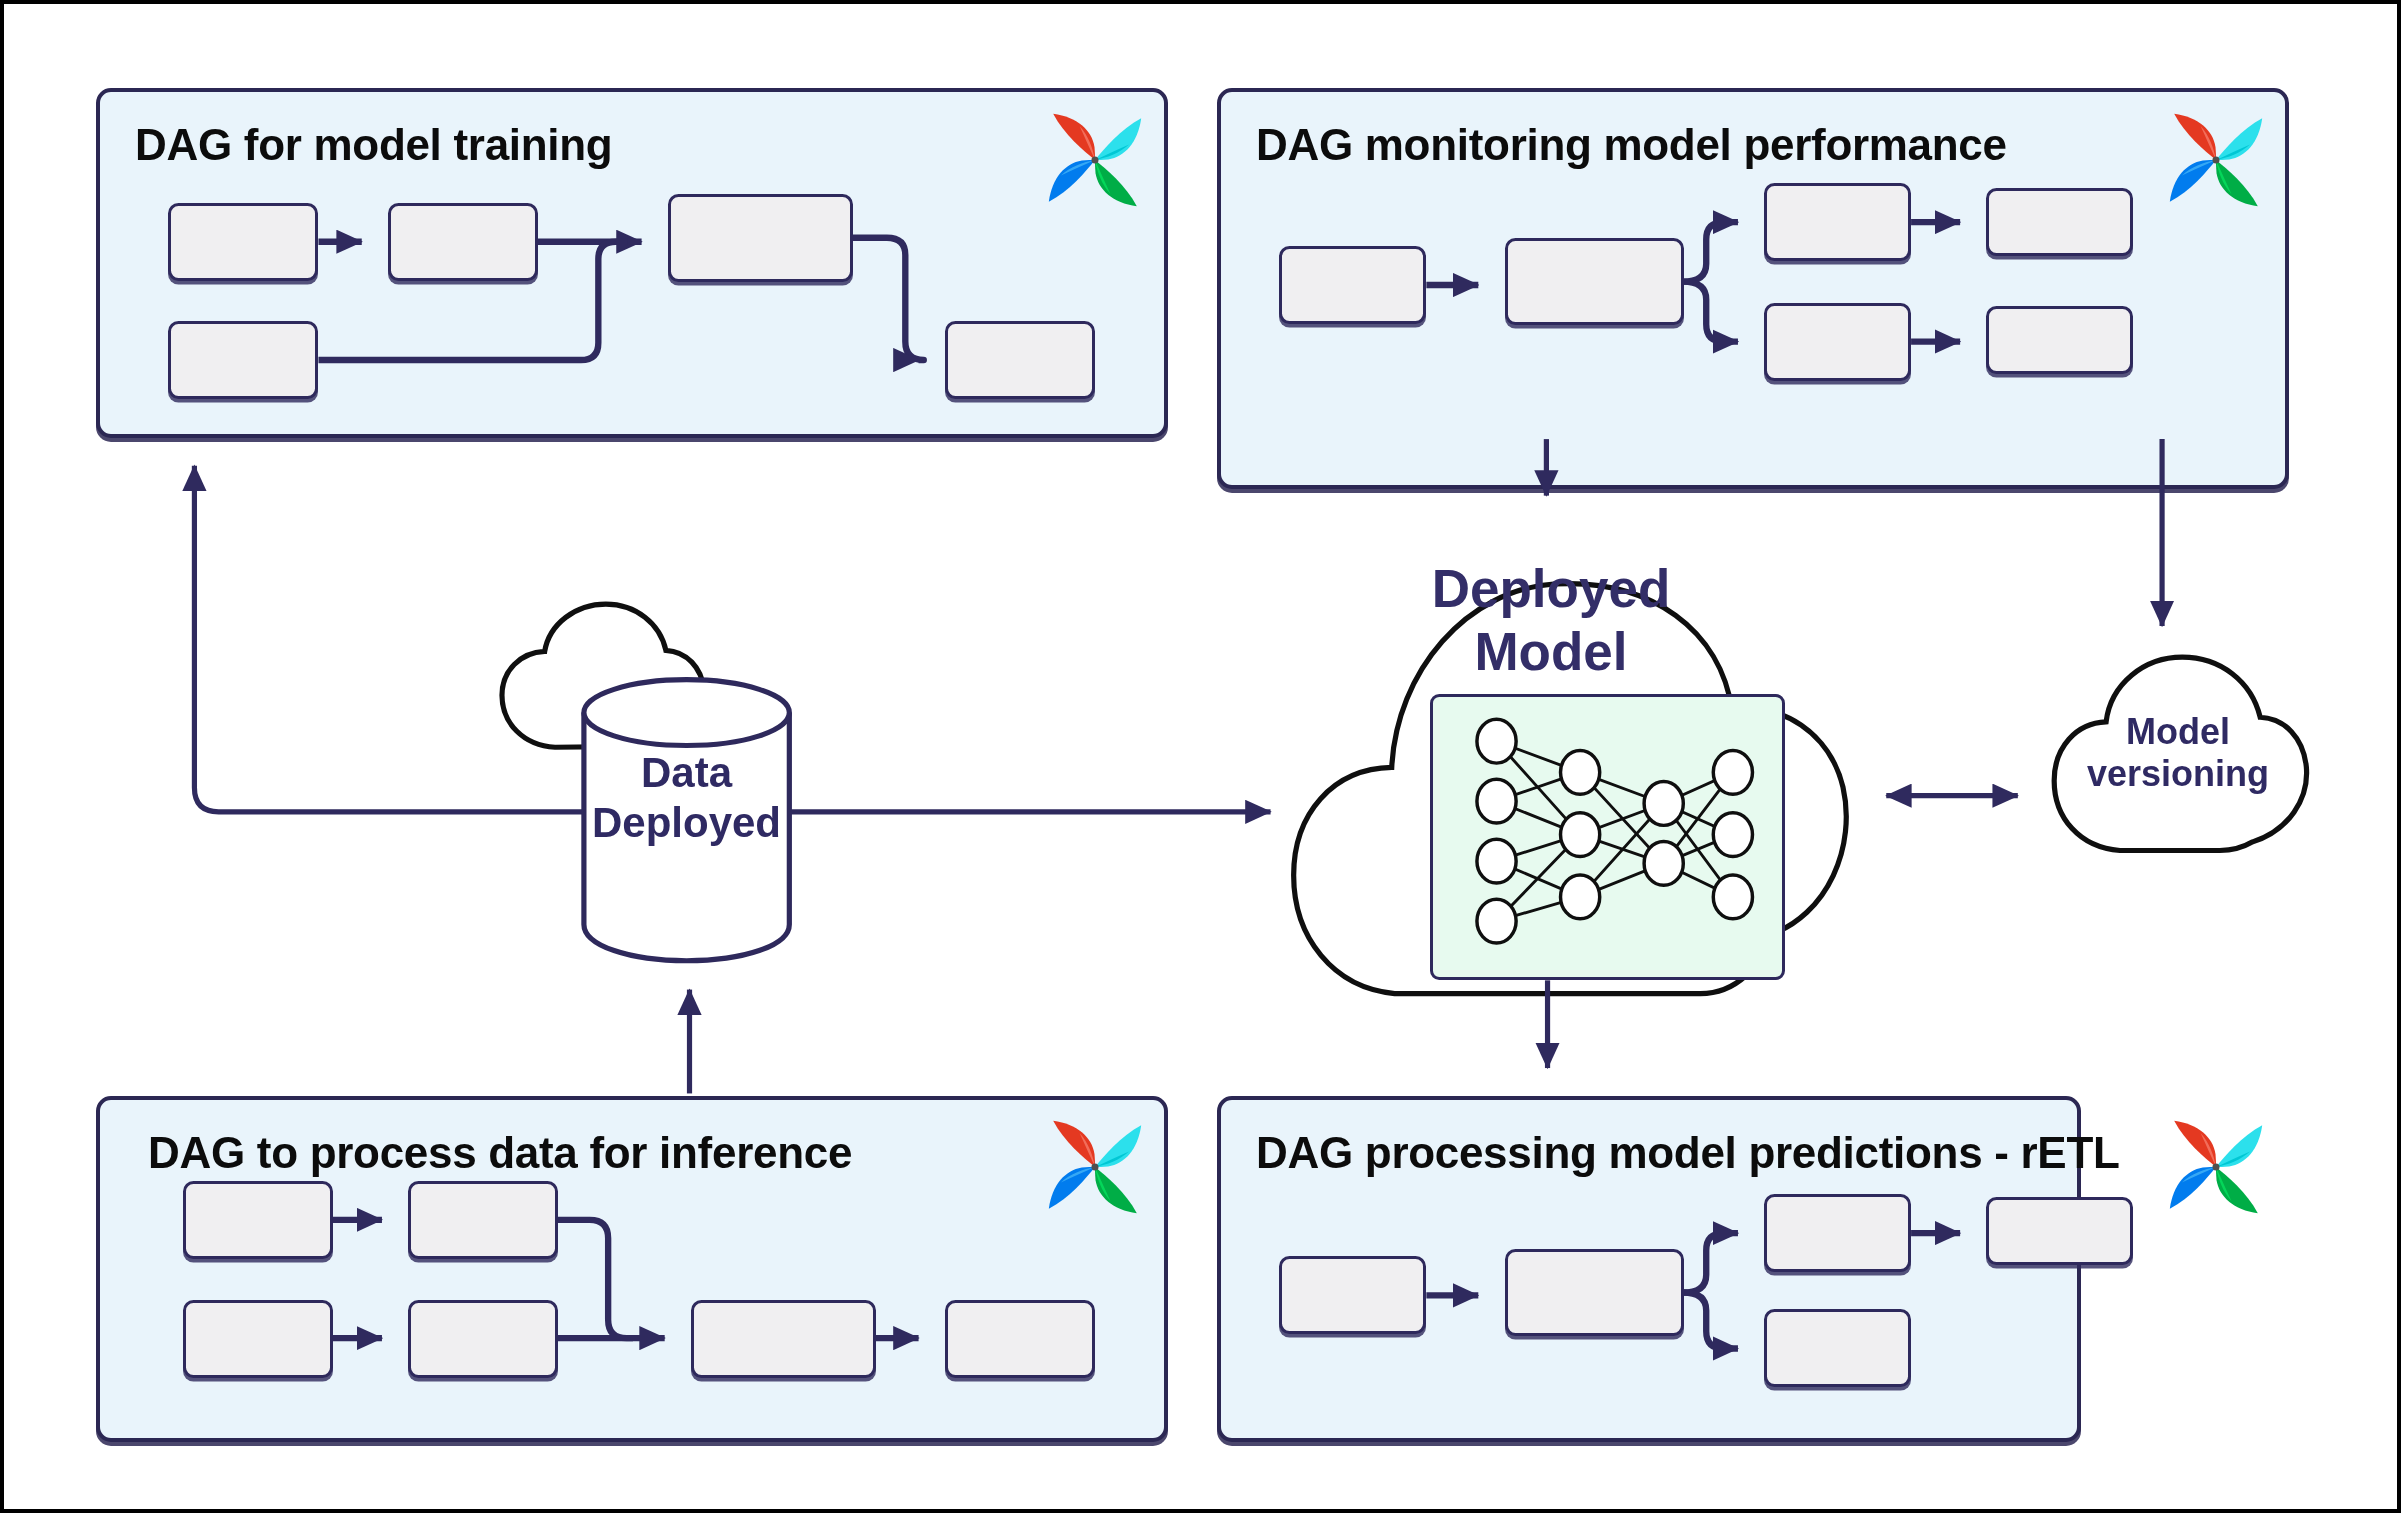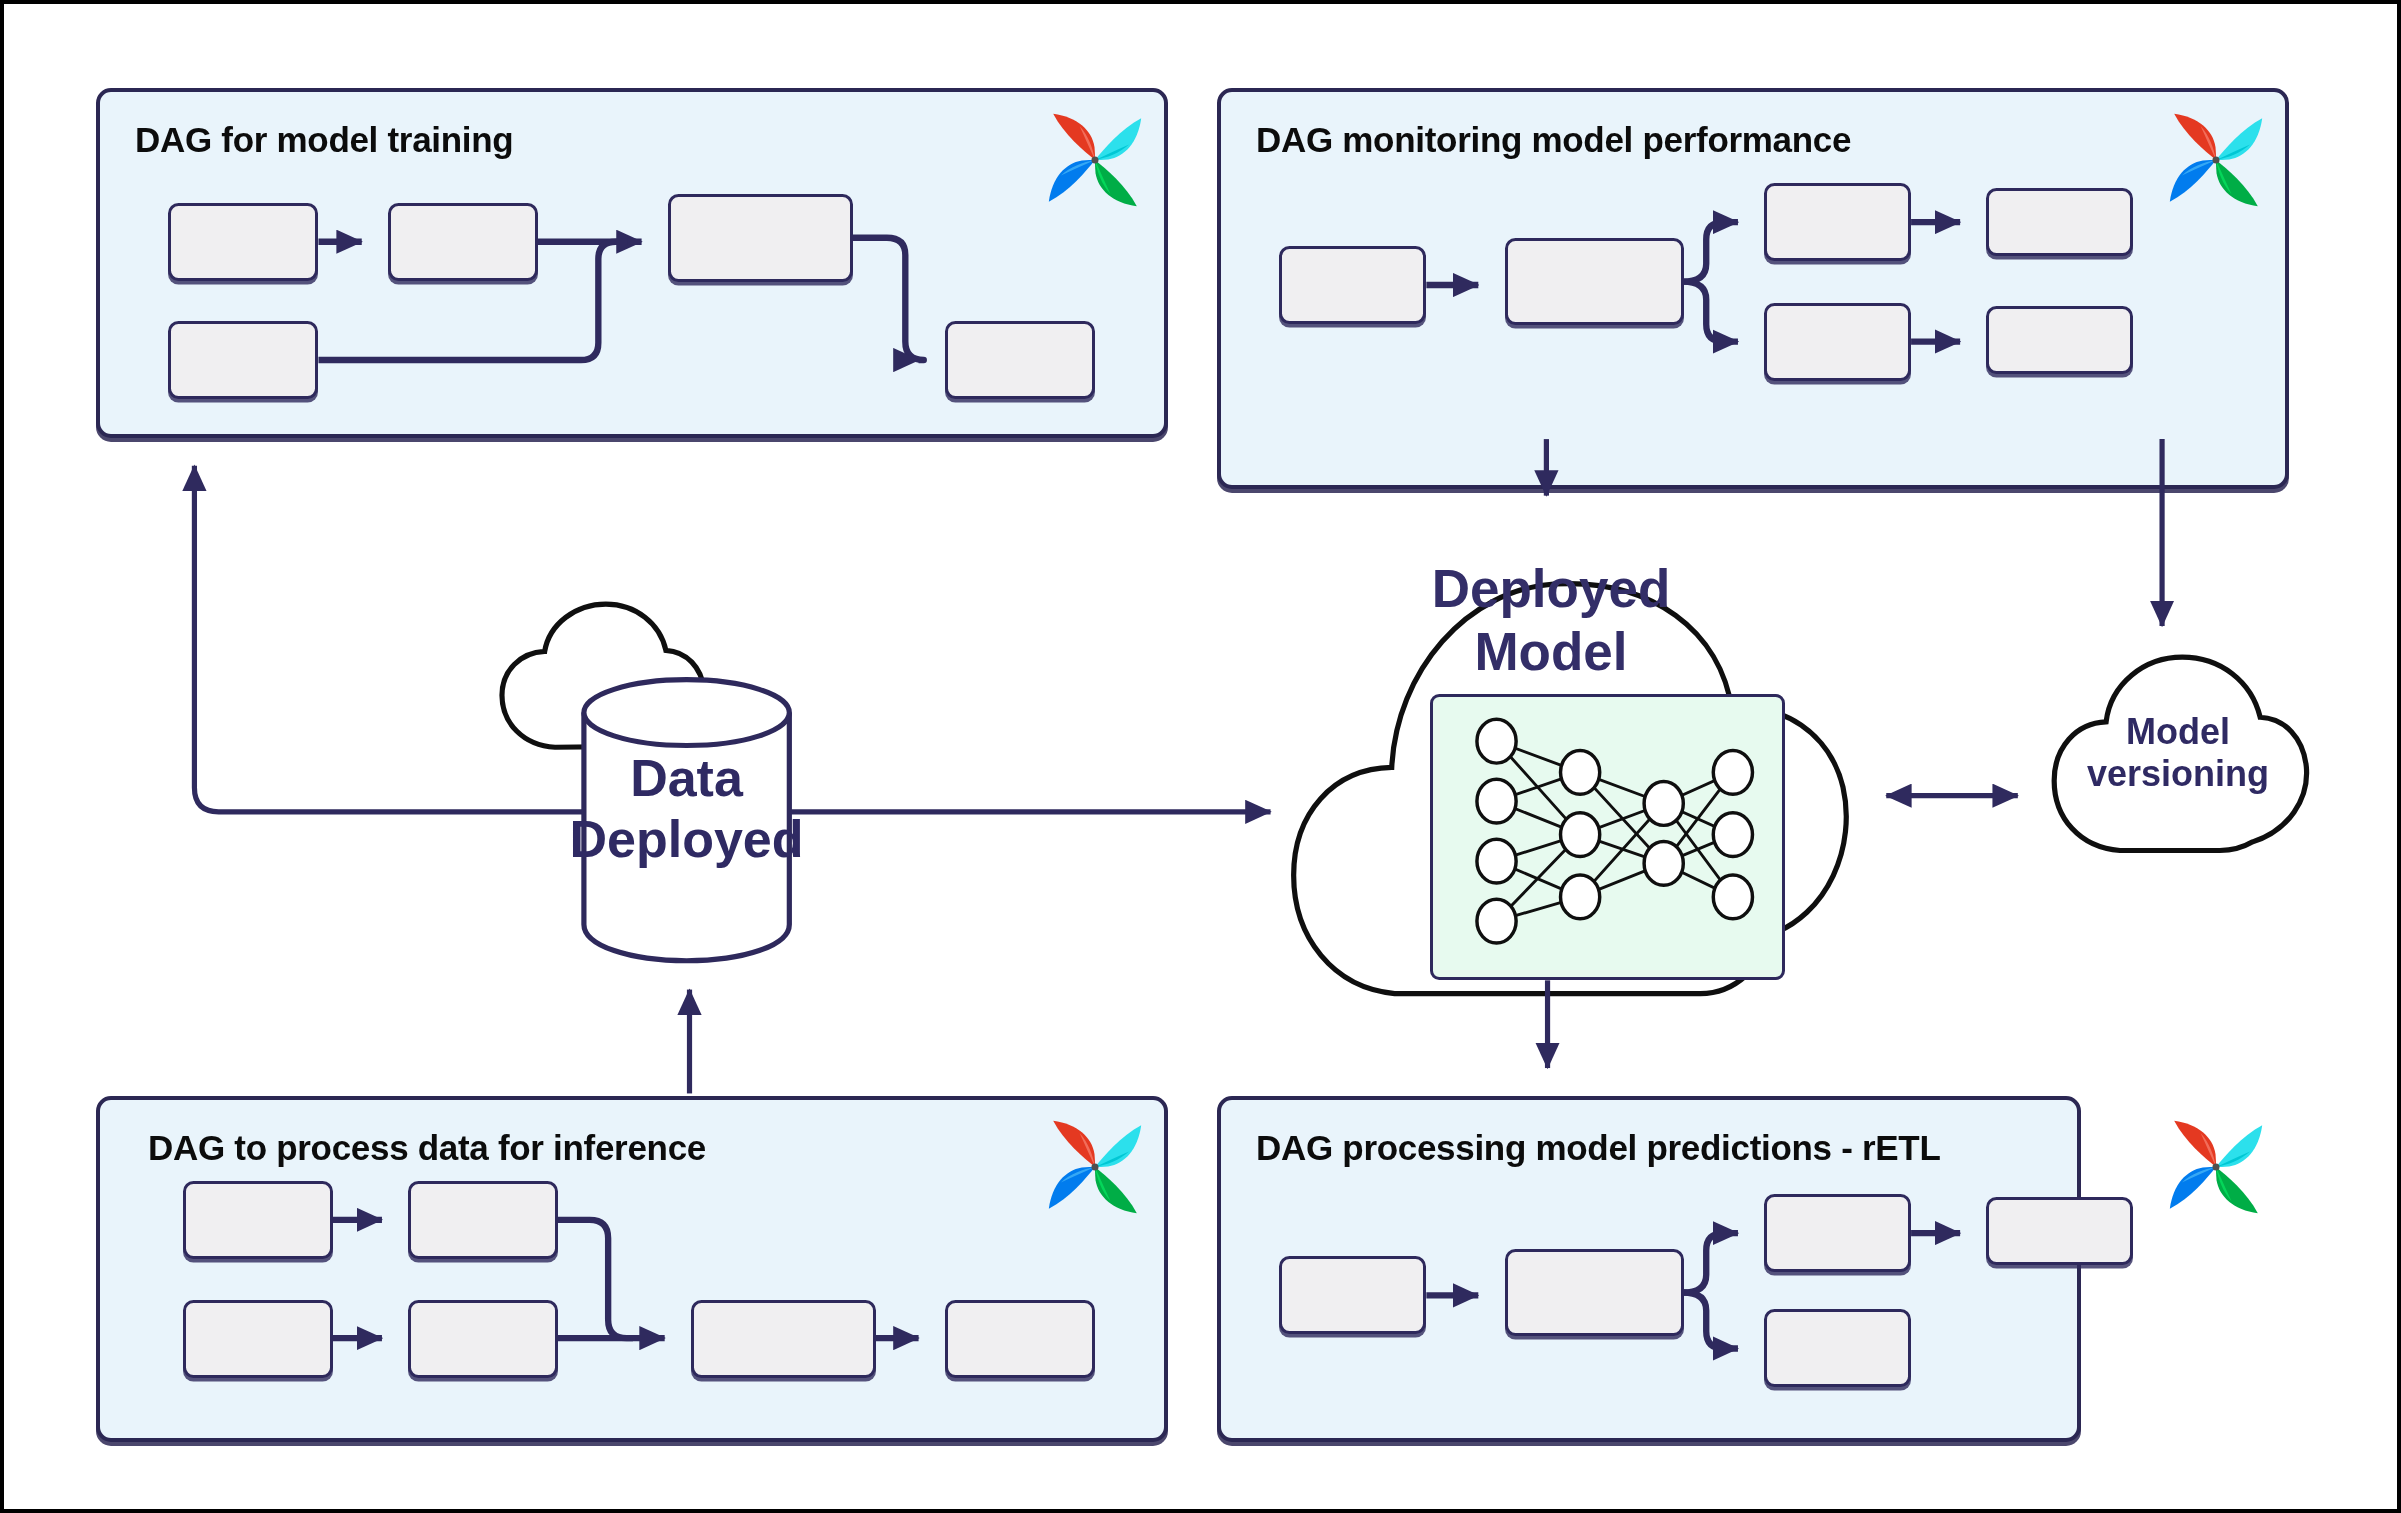--- a/index.html
+++ b/index.html
@@ -15,21 +15,21 @@
   .panel{
     position:absolute;
     background:#e9f4fb;
     border:4px solid #2b2753;
     border-radius:15px;
     box-shadow:0 4px 0 rgba(43,39,83,.85);
     box-sizing:border-box;
   }
   .panel-title{
     position:absolute;
-    font-size:35px;
+    font-size:44px;
     font-weight:700;
     color:#0c0c0c;
     letter-spacing:-0.3px;
     white-space:nowrap;
   }
   .task-box{
     position:absolute;
     background:#f0eff1;
     border:3.5px solid #2e295c;
     border-radius:10.4px;
@@ -56,21 +56,21 @@
   }
   .cloud-label{
     position:absolute;
     display:flex;flex-direction:column;align-items:center;justify-content:center;
     text-align:center;
     color:#332e68;
     font-weight:700;
     line-height:1.18;
   }
   .lbl-deployed{left:1345px;top:554px;width:404px;font-size:53px;}
-  .lbl-storage{left:580px;top:744px;width:205px;font-size:52px;color:#2f2a63;}
+  .lbl-storage{left:580px;top:744px;width:205px;font-size:42px;color:#2f2a63;}
   .lbl-versioning{left:2040px;top:707px;width:268px;font-size:36px;color:#2f2a63;}
 </style>
 </head>
 <body>
 
 <div class="canvas">
 
   <div class="panel" style="left:92px;top:84px;width:1072px;height:350px;">
     <div class="panel-title" style="left:35px;top:28px;">DAG for model training</div>
   </div>

